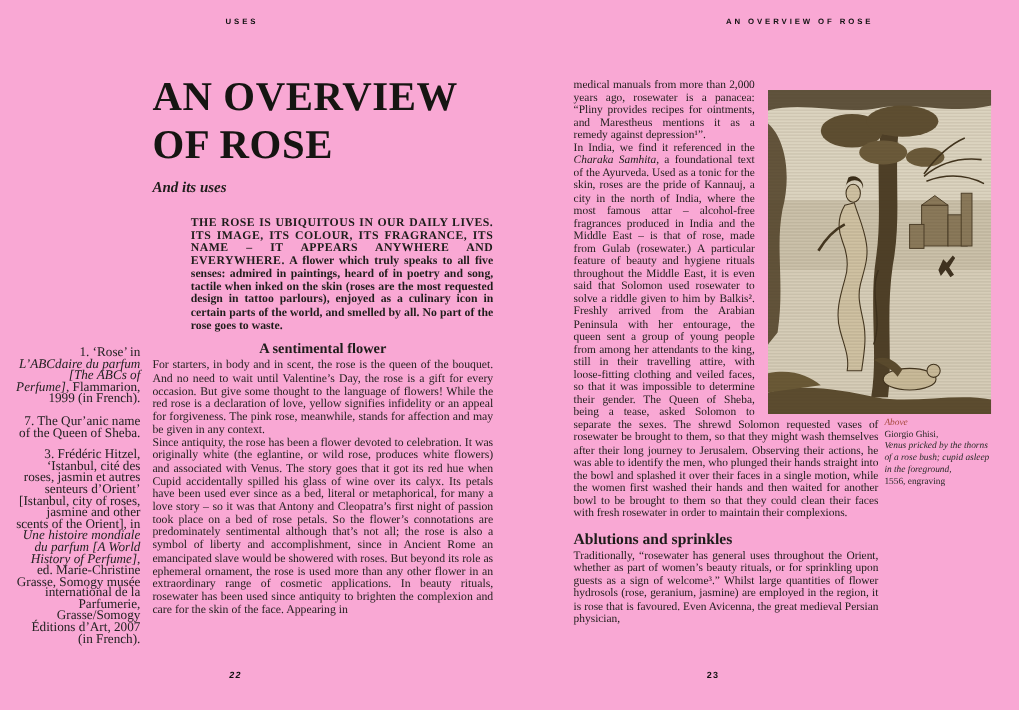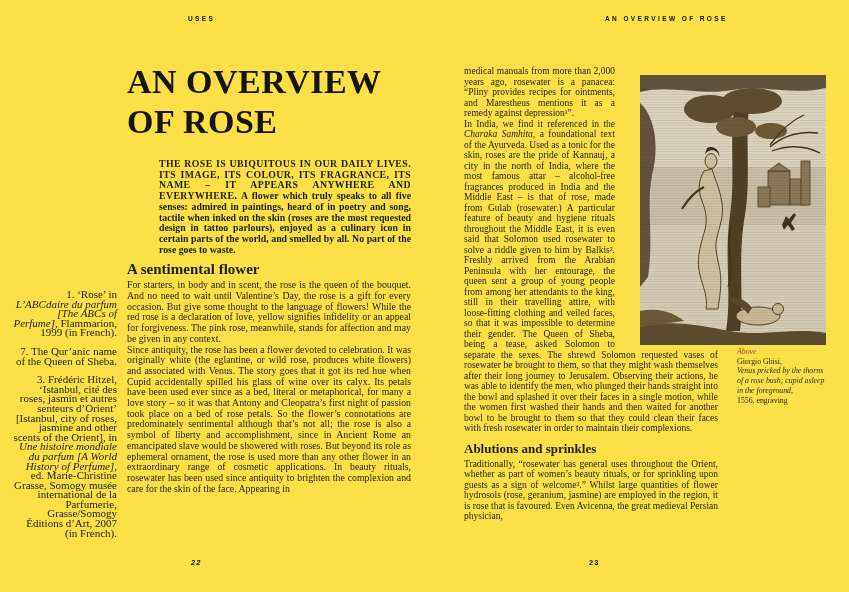--- a/index.html
+++ b/index.html
@@ -1,20 +1,20 @@
 <!DOCTYPE html>
 <html><head>
 <meta charset="utf-8">
 <style>
   * { margin:0; padding:0; box-sizing:border-box; }
   html,body { background:#ffffff; }
   .spread {
     position:relative;
     width:849px; height:592px;
-    background:#fde047;
+    background:#f9a8d4;
     font-family:"Liberation Serif", serif;
     color:#1e1d1b;
     overflow:hidden;
   }
   
   .running-head {
     position:absolute;
     font-family:"Liberation Sans", sans-serif;
     font-size:6.5px; font-weight:bold; letter-spacing:2.4px;
     color:#111;
@@ -39,35 +39,35 @@
     font-size:34px; line-height:40px; font-weight:bold;
     letter-spacing:0.5px; color:#161512;
   }
   .subtitle {
     margin-top:7px; font-size:12.5px; font-style:italic; font-weight:bold;
   }
   .body-text { font-size:9.8px; line-height:10.7px; text-align:justify; }
   .intro { margin-top:17px; font-weight:bold;margin-left:32px; }
   .intro .caps { letter-spacing:0.4px; }
   .subhead {
-    font-size:15px; font-weight:bold; margin:6px 0 2px 0;
+    font-size:12px; font-weight:bold; margin:6px 0 2px 0;text-align:center;
   }
   .para { margin:0; }
 
   
   .footnotes {
     position:absolute; left:13px; top:290px; width:104px;
     font-size:11px; line-height:9.6px; color:#222; text-align:right;
   }
   .footnote { margin-bottom:9px; }
   .it { font-style:italic; }
 
   
   .right-col {
-    position:absolute; left:464px; top:66px; width:254px;
+    position:absolute; left:478px; top:66px; width:254px;
   }
   .right-col .body-text { font-size:9.5px; line-height:10.5px; }
   .img-spacer { float:right; width:103px; height:283px; }
   .right-subhead { font-size:13px; font-weight:bold; margin:7px 0 2px 0; }
 
   
   .engraving {
     position:absolute; left:640px; top:75px; width:186px; height:270px;
   }
   .engraving svg { display:block; }
@@ -87,20 +87,21 @@
 <div class="spread">
 
   <div class="running-head head-left">USES</div>
   <div class="running-head head-right">AN OVERVIEW OF ROSE</div>
 
   <div class="left-col">
     <div class="title">
       <div>AN OVERVIEW</div>
       <div>OF ROSE</div>
     </div>
+    <div class="subtitle">And its uses</div>
 
     <p class="body-text intro"><span class="caps">THE ROSE IS UBIQUITOUS IN OUR DAILY LIVES. ITS IMAGE, ITS COLOUR, ITS FRAGRANCE, ITS NAME – IT APPEARS ANYWHERE AND EVERYWHERE.</span><span> A flower which truly speaks to all five senses: admired in paintings, heard of in poetry and song, tactile when inked on the skin (roses are the most requested design in tattoo parlours), enjoyed as a culinary icon in certain parts of the world, and smelled by all. No part of the rose goes to waste.</span></p>
 
     <div class="subhead">A sentimental flower</div>
     <p class="body-text para">For starters, in body and in scent, the rose is the queen of the bouquet. And no need to wait until Valentine’s Day, the rose is a gift for every occasion. But give some thought to the language of flowers! While the red rose is a declaration of love, yellow signifies infidelity or an appeal for forgiveness. The pink rose, meanwhile, stands for affection and may be given in any context.</p>
     <p class="body-text para">Since antiquity, the rose has been a flower devoted to celebration. It was originally white (the eglantine, or wild rose, produces white flowers) and associated with Venus. The story goes that it got its red hue when Cupid accidentally spilled his glass of wine over its calyx. Its petals have been used ever since as a bed, literal or metaphorical, for many a love story – so it was that Antony and Cleopatra’s first night of passion took place on a bed of rose petals. So the flower’s connotations are predominately sentimental although that’s not all; the rose is also a symbol of liberty and accomplishment, since in Ancient Rome an emancipated slave would be showered with roses. But beyond its role as ephemeral ornament, the rose is used more than any other flower in an extraordinary range of cosmetic applications. In beauty rituals, rosewater has been used since antiquity to brighten the complexion and care for the skin of the face. Appearing in</p>
   </div>
 
   <div class="footnotes">
     <div class="footnote"><span>1. ‘Rose’ in </span><span class="it">L’ABCdaire du parfum [The ABCs of Perfume]</span><span>, Flammarion, 1999 (in French).</span></div>

